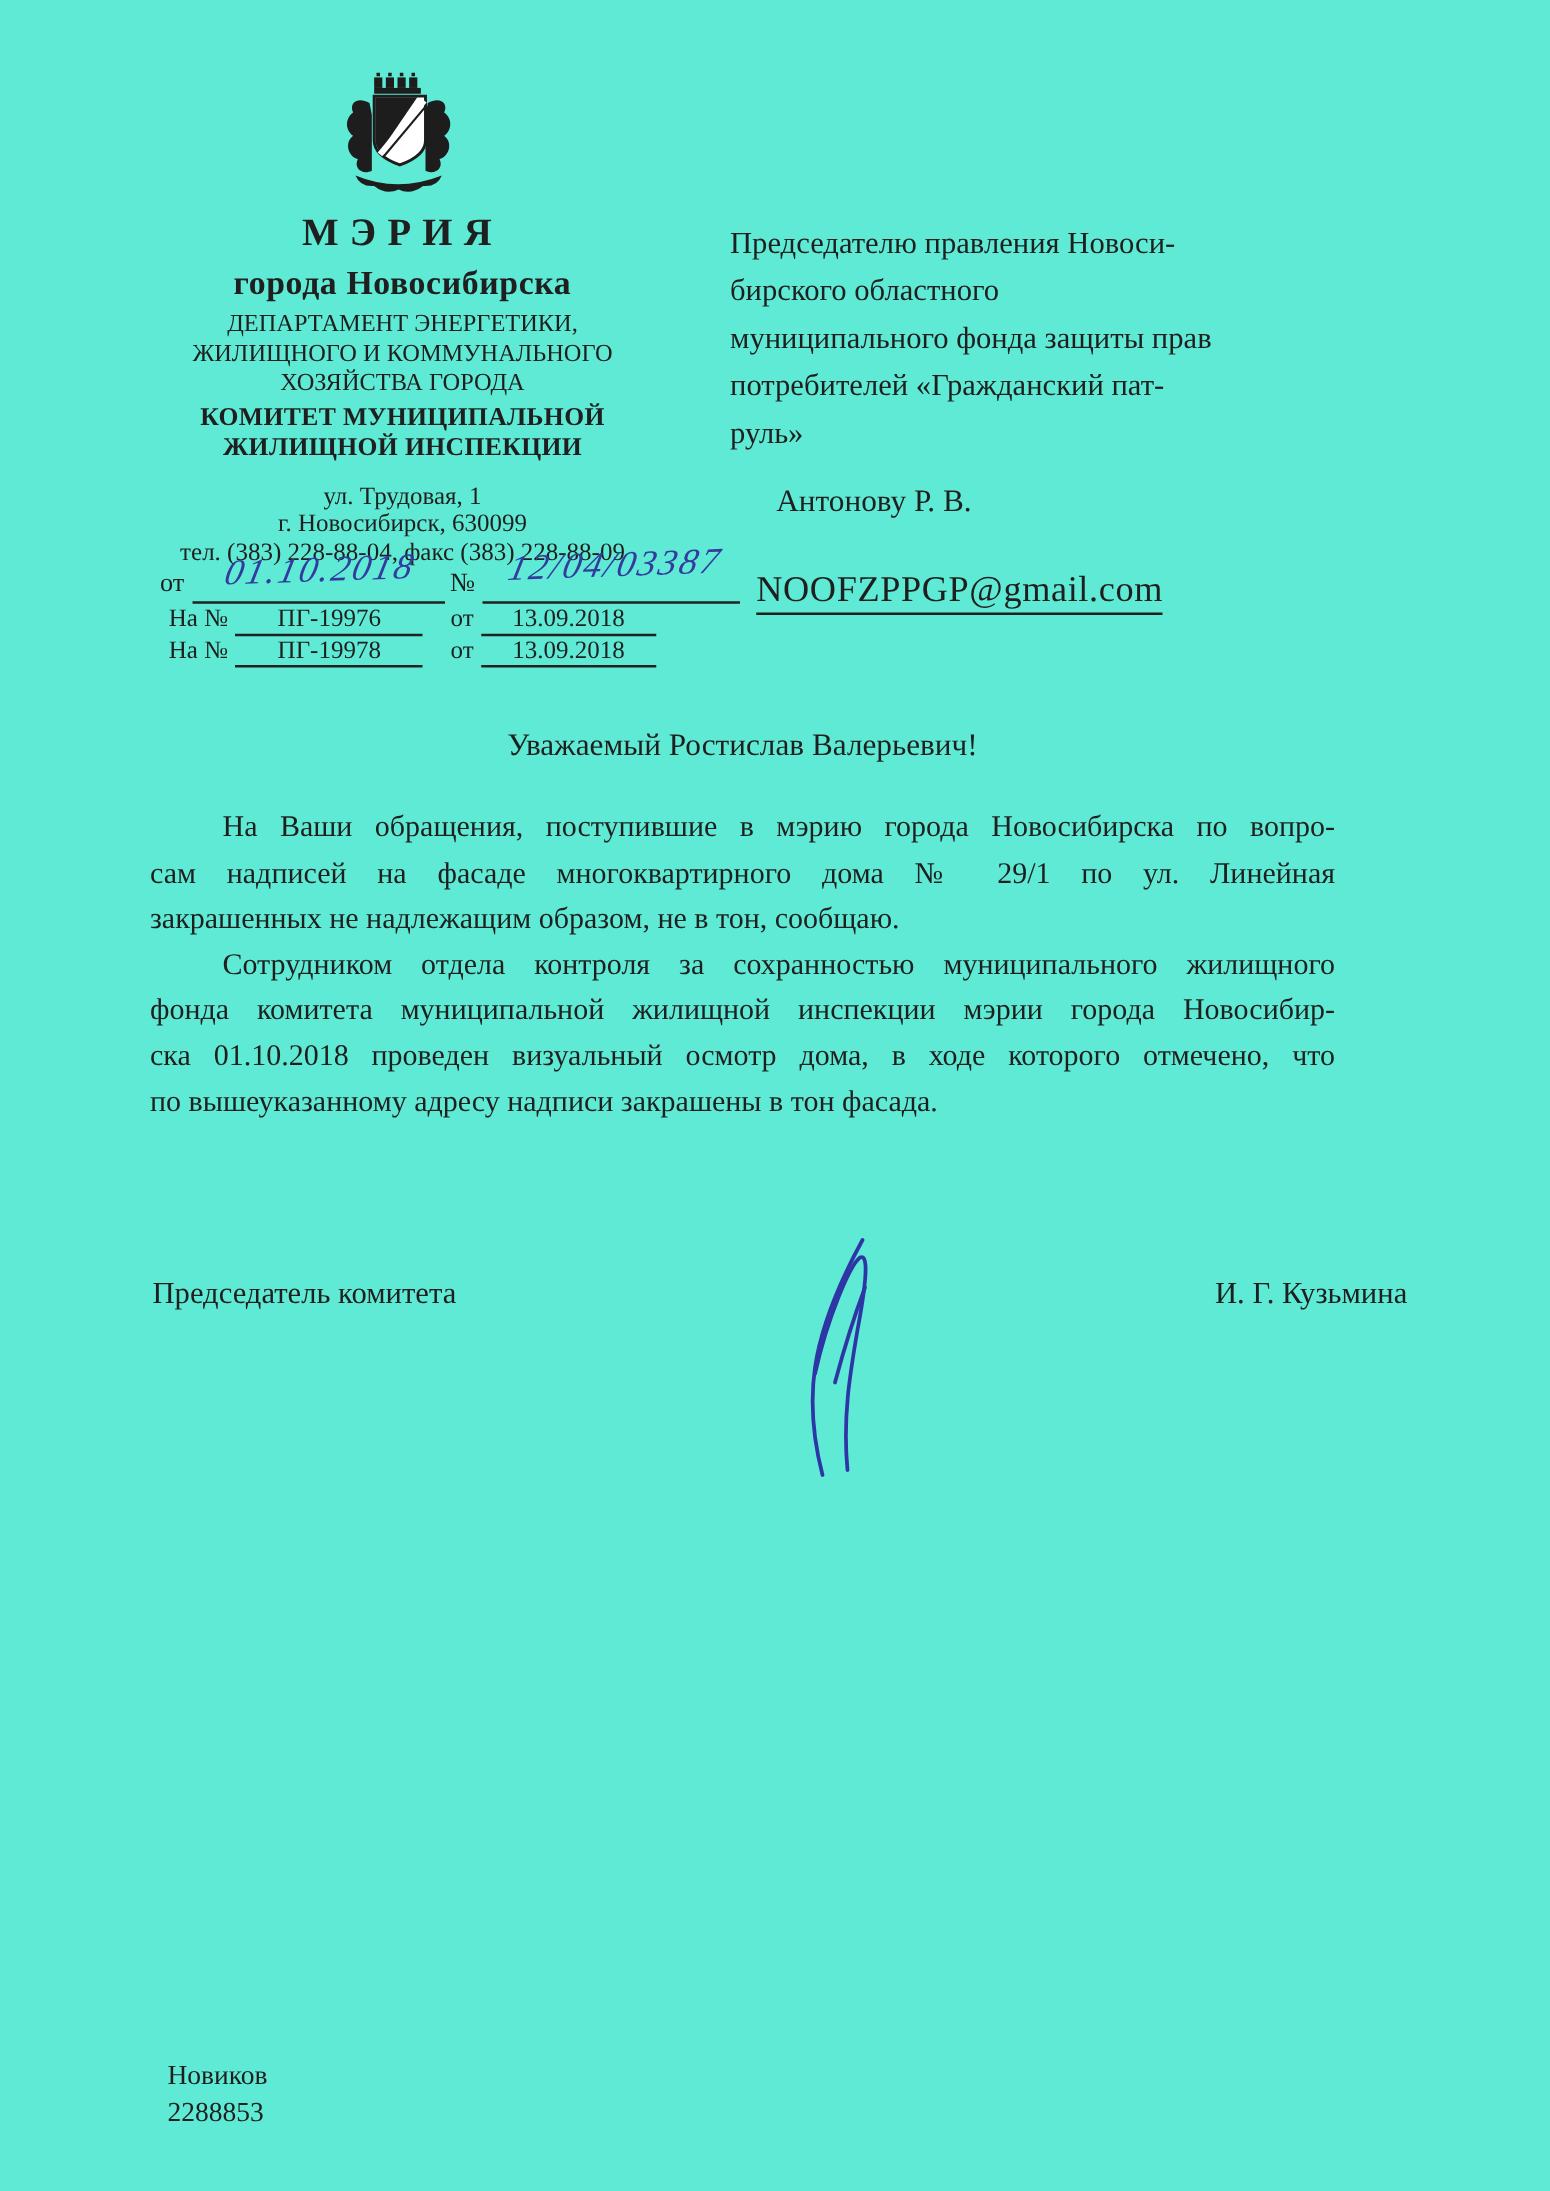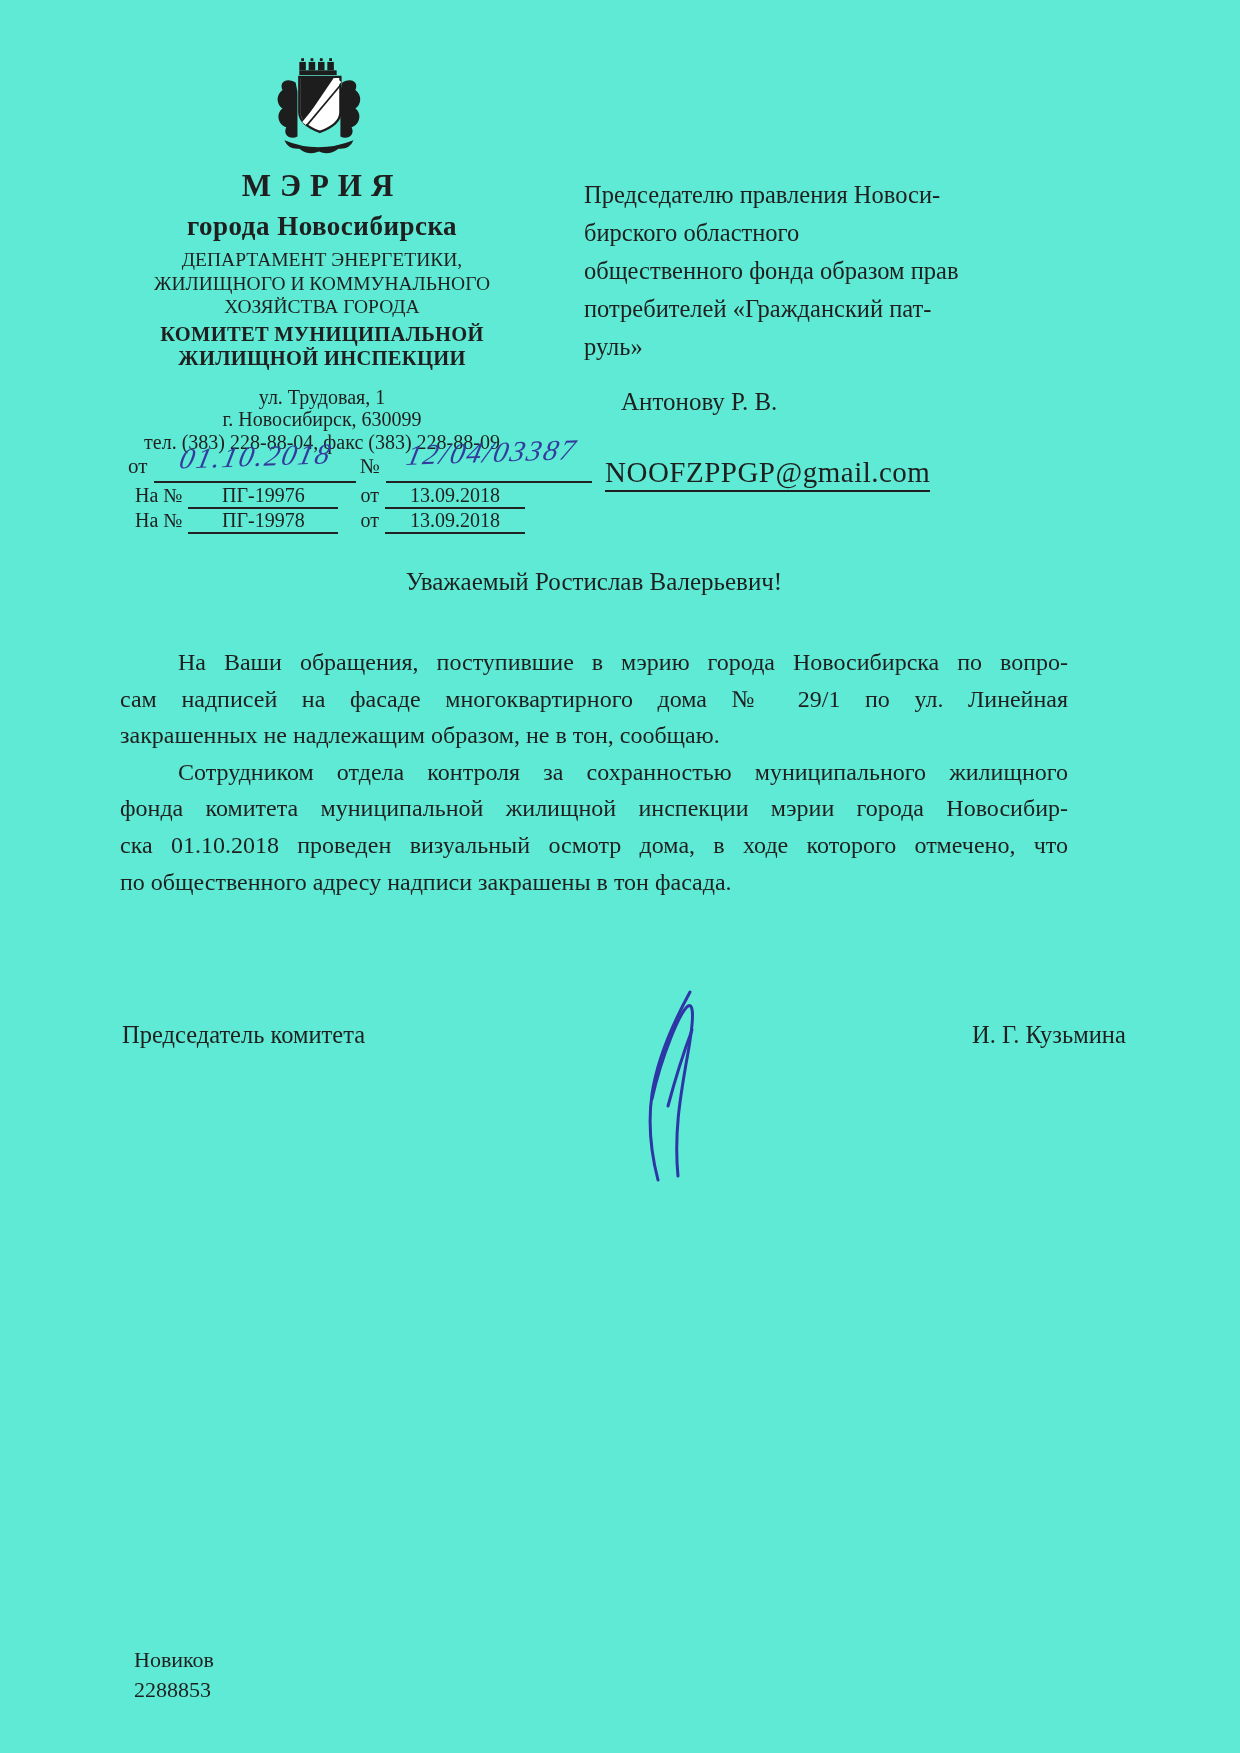--- a/index.html
+++ b/index.html
@@ -34,21 +34,21 @@
   .ref-row { position:absolute; left:135px; font-size:20px; white-space:nowrap; }
   .ref-row1 { top:484px; } .ref-row2 { top:509px; }
   .ref-num  { display:inline-block; width:150px; text-align:center; border-bottom:2px solid #222; margin-left:6px; }
   .ref-from { display:inline-block; margin-left:22px; }
   .ref-date { display:inline-block; width:140px; text-align:center; border-bottom:2px solid #222; margin-left:6px; }
   
   .recipient { position:absolute; left:584px; top:176px; width:490px; font-size:24.5px; line-height:38px; }
   .rec-name  { position:absolute; left:621px; top:388px; font-size:25px; }
   .rec-email { position:absolute; left:605px; top:456px; font-size:29px; border-bottom:2px solid #1f1f1f; padding-bottom:1px; letter-spacing:0.5px;text-align:center; }
   
-  .salutation { position:absolute; left:120px; top:568px; width:948px; text-align:center; font-size:25px; }
+  .salutation { position:absolute; left:120px; top:583px; width:948px; text-align:center; font-size:25px; }
   .body-text { position:absolute; left:120px; top:644px; width:948px; font-size:24px; line-height:36.6px; }
   .bline { width:100%;font-family:Liberation Serif, serif; }
   .just { text-align:justify; text-align-last:justify; }
   .indent { text-indent:58px; }
   
   .sig-position { position:absolute; left:122px; top:1021px; font-size:24.5px; }
   .sig-name     { position:absolute; left:972px; top:1021px; font-size:24.5px; }
   .sig-scribble { position:absolute; left:628px; top:984px; width:100px; height:200px; }
   
   .footer { position:absolute; left:134px; top:1645px; font-size:22px; line-height:30px; }
@@ -110,37 +110,37 @@
   <div class="ref-row ref-row1">
     <span>На №</span><span class="ref-num">ПГ-19976</span><span class="ref-from">от</span><span class="ref-date">13.09.2018</span>
   </div>
   <div class="ref-row ref-row2">
     <span>На №</span><span class="ref-num">ПГ-19978</span><span class="ref-from">от</span><span class="ref-date">13.09.2018</span>
   </div>
 
   <div class="recipient">
     <div>Председателю правления Новоси-</div>
     <div>бирского  областного</div>
-    <div>общественного фонда образом прав</div>
+    <div>муниципального фонда защиты прав</div>
     <div>потребителей «Гражданский пат-</div>
     <div>руль»</div>
   </div>
   <div class="rec-name">Антонову Р. В.</div>
   <div class="rec-email">NOOFZPPGP@gmail.com</div>
 
   <div class="salutation">Уважаемый Ростислав Валерьевич!</div>
 
   <div class="body-text">
     <div class="bline indent just">На Ваши обращения, поступившие в мэрию города Новосибирска по вопро-</div>
     <div class="bline just">сам надписей на фасаде многоквартирного дома № 29/1 по ул. Линейная</div>
     <div class="bline">закрашенных не надлежащим образом, не в тон, сообщаю.</div>
     <div class="bline indent just">Сотрудником отдела контроля за сохранностью муниципального жилищного</div>
     <div class="bline just">фонда комитета муниципальной жилищной инспекции мэрии города Новосибир-</div>
     <div class="bline just">ска 01.10.2018 проведен визуальный осмотр дома, в ходе которого отмечено, что</div>
-    <div class="bline">по общественного адресу надписи закрашены в тон фасада.</div>
+    <div class="bline">по вышеуказанному адресу надписи закрашены в тон фасада.</div>
   </div>
 
   <div class="sig-position">Председатель комитета</div>
   <svg class="sig-scribble" viewBox="0 0 100 200" aria-hidden="true">
     <g fill="none" stroke="#2e36a6" stroke-width="3" stroke-linecap="round">
       <path d="M62 8 C50 30 30 70 24 110 C20 138 22 165 30 196"></path>
       <path d="M24 115 C34 70 52 28 60 22 C68 18 64 48 58 80 C52 115 46 150 50 192"></path>
       <path d="M40 122 C48 92 58 62 64 46"></path>
     </g>
   </svg>

